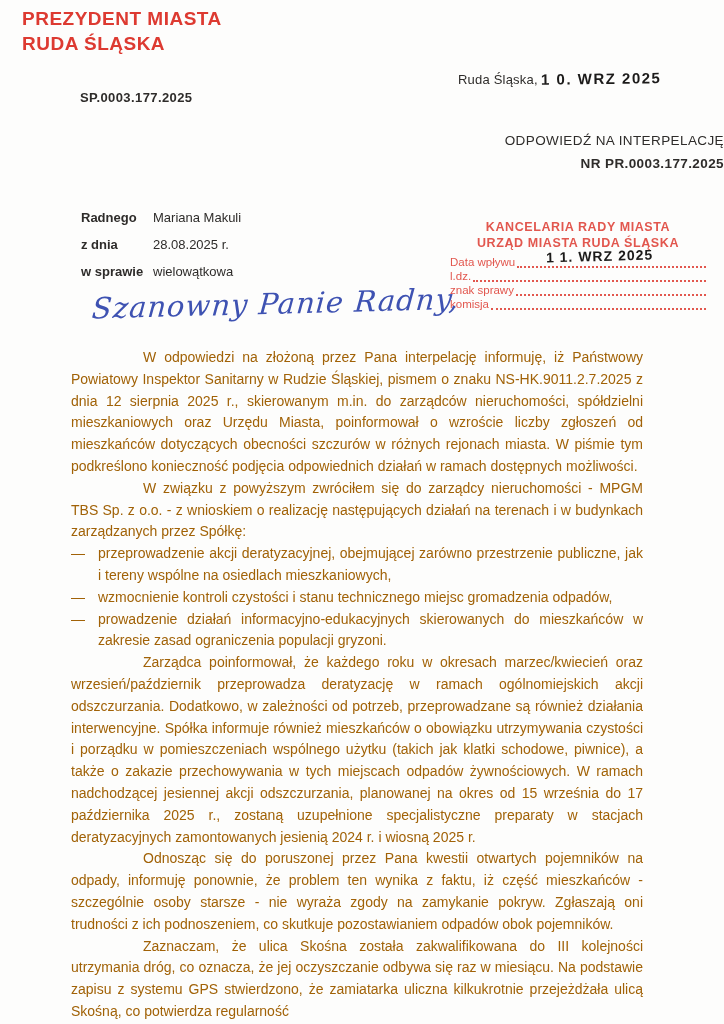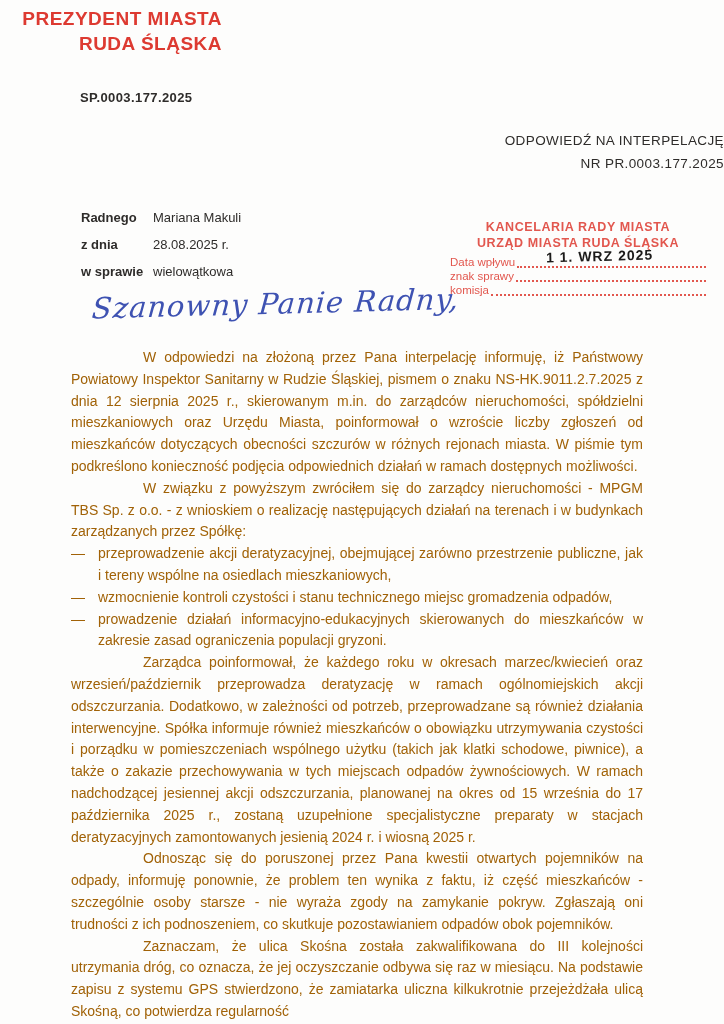--- a/index.html
+++ b/index.html
@@ -16,21 +16,21 @@
     width:724px;height:1024px;
     margin:0 auto;
     background:var(--paper);
     font-family:"Liberation Sans", sans-serif;
     color:var(--text_ink);
     overflow:hidden;
   }
   
   .letterhead{
     position:absolute;left:22px;top:6px;width:200px;
-    text-align:right;color:var(--accent_red);
+    text-align:left;color:var(--accent_red);
     font-weight:bold;font-size:19px;line-height:25px;letter-spacing:.5px;
   }
   
   .dateline{
     position:absolute;left:458px;top:70px;width:250px;
     font-size:13px;white-space:nowrap;
   }
   .dateline .place{letter-spacing:.2px;}
   .date-stamp{
     display:inline-block;
@@ -41,21 +41,21 @@
   
   .refno{
     position:absolute;left:80px;top:90px;
     font-size:13px;font-weight:600;letter-spacing:.4px;
   }
   
   .title{
     position:absolute;left:0;top:133px;width:724px;text-align:right;
   }
   .title .t1{font-size:13.5px;letter-spacing:.4px;}
-  .title .t2{font-size:13.5px;font-weight:normal;letter-spacing:.4px;margin-top:8px;}
+  .title .t2{font-size:13.5px;font-weight:bold;letter-spacing:.4px;margin-top:8px;}
   
   .meta{
     position:absolute;left:81px;top:210px;
     font-size:13px;
   }
   .meta .row{display:flex;margin-bottom:12px;}
   .meta .lbl{width:72px;font-weight:bold;}
   .meta .val{}
   
   .stamp{
@@ -103,20 +103,24 @@
 </head>
 <body>
 
 <div class="page">
 
   <div class="letterhead">
     <div>PREZYDENT MIASTA</div>
     <div>RUDA ŚLĄSKA</div>
   </div>
 
+  <div class="dateline">
+    <span class="place">Ruda Śląska,</span>
+    <span class="date-stamp">1 0. WRZ 2025</span>
+  </div>
 
   <div class="refno">SP.0003.177.2025</div>
 
   <div class="title">
     <div class="t1">ODPOWIEDŹ NA INTERPELACJĘ</div>
     <div class="t2">NR PR.0003.177.2025</div>
   </div>
 
   <div class="meta">
     <div class="row">
@@ -132,20 +136,24 @@
       <span class="val">wielowątkowa</span>
     </div>
   </div>
 
   <div class="stamp">
     <div class="s1">KANCELARIA RADY MIASTA</div>
     <div class="s2">URZĄD MIASTA RUDA ŚLĄSKA</div>
     <div class="fields">
       <div class="frow">
         <span class="flbl">Data wpływu</span>
+        <span class="leader"></span>
+      </div>
+      <div class="frow">
+        <span class="flbl">l.dz.</span>
         <span class="leader"></span>
       </div>
       <div class="frow">
         <span class="flbl">znak sprawy</span>
         <span class="leader"></span>
       </div>
       <div class="frow">
         <span class="flbl">komisja</span>
         <span class="leader"></span>
       </div>

